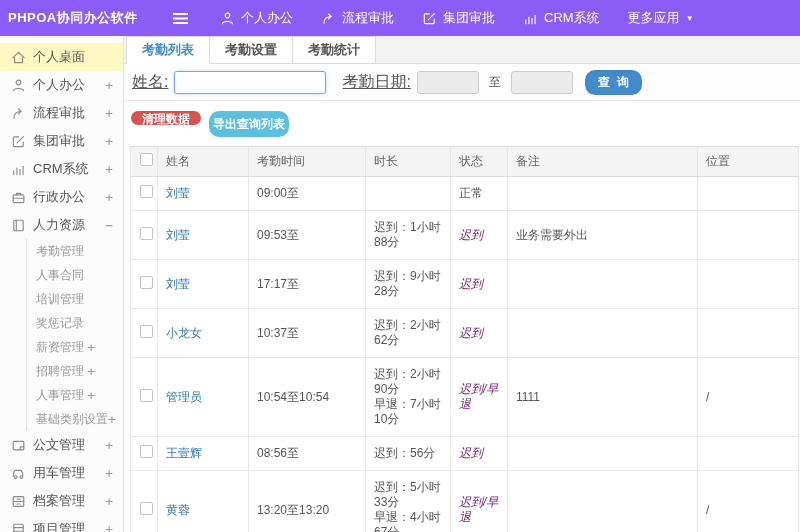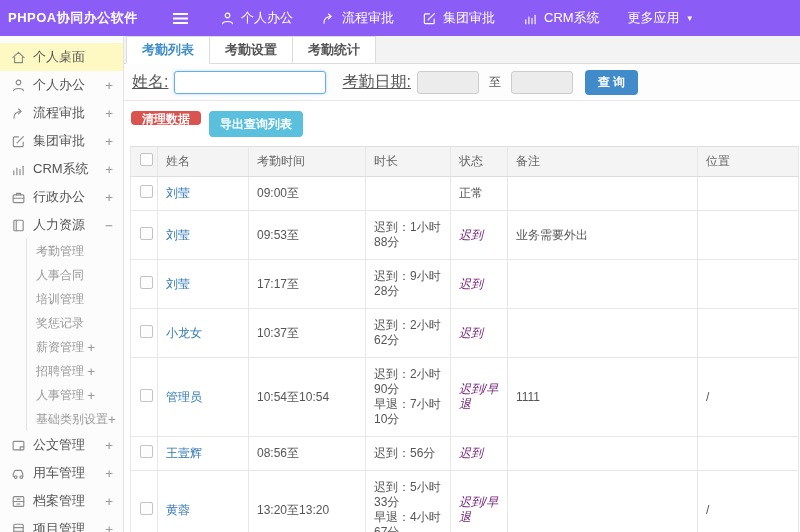--- a/index.html
+++ b/index.html
@@ -92,27 +92,27 @@
     box-shadow:0 0 3px rgba(102,175,233,.5);
     padding:0 6px; font-size:12px; outline:none;
   }
   .lbl-date { margin-left:16px; }
   .inp-date {
     width:62px; height:23px;
     border:1px solid #ccc; border-radius:3px;
     background:#ececec; padding:0 5px; font-size:12px;
   }
   .to { margin:0 10px; color:#555; }
-  .btn { border:none; border-radius:4px; color:#fff; font-size:12px; cursor:pointer;
-         font-family:Liberation Serif, serif; }
+  .btn { border:none; border-radius:10px; color:#fff; font-size:12px; cursor:pointer;
+         font-family:Liberation Mono, monospace; }
   .btn-query { background:#428bca; height:25px; padding:0 13px; margin-left:12px; font-weight:bold; }
 
   .actionbar { padding:10px 0 9px 7px; display:flex; gap:8px; }
   .btn-danger { background:#d9534f; height:14px; padding:0 11px; font-weight:bold; }
-  .btn-info   { background:#5bc0de; height:26px; padding:0 11px; font-weight:bold; }
+  .btn-info   { background:#5bc0de; height:26px; padding:0 4px; font-weight:bold; }
 
   
   .grid-wrap { margin-left:6px; flex:1; overflow:hidden; }
   table { border-collapse:collapse; table-layout:fixed; width:668px; }
   th, td {
     border:1px solid #e7e7e7;
     text-align:left; vertical-align:middle;
     font-size:12px; line-height:15px;
     padding:9px 4px 9px 8px;
     overflow:hidden;

